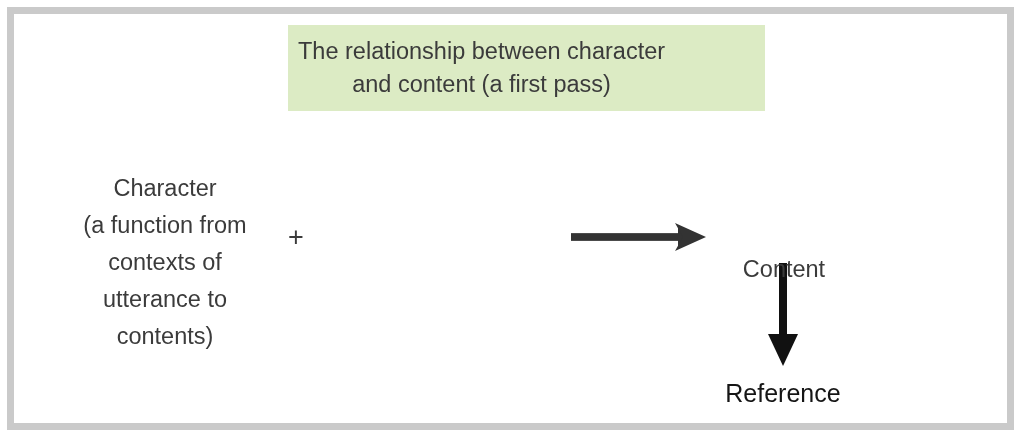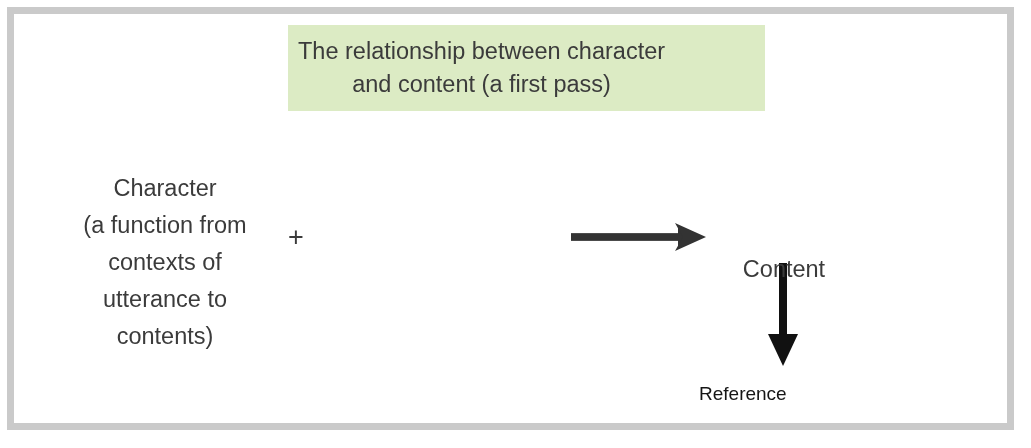--- a/index.html
+++ b/index.html
@@ -96,24 +96,24 @@
     color: #3b3b3b;
     text-align: center;
     margin-top: 32px;
   }
 
   #reference-term {
     position: absolute;
     left: 699px;
     top: 375px;
     width: 168px;
-    font-size: 19px;
+    font-size: 25px;
     line-height: 37px;
     color: #151515;
-    text-align: left;
+    text-align: center;
   }
 
   
   #arrow-right {
     position: absolute;
     left: 566px;
     top: 214px;
     width: 142px;
     height: 46px;
   }

